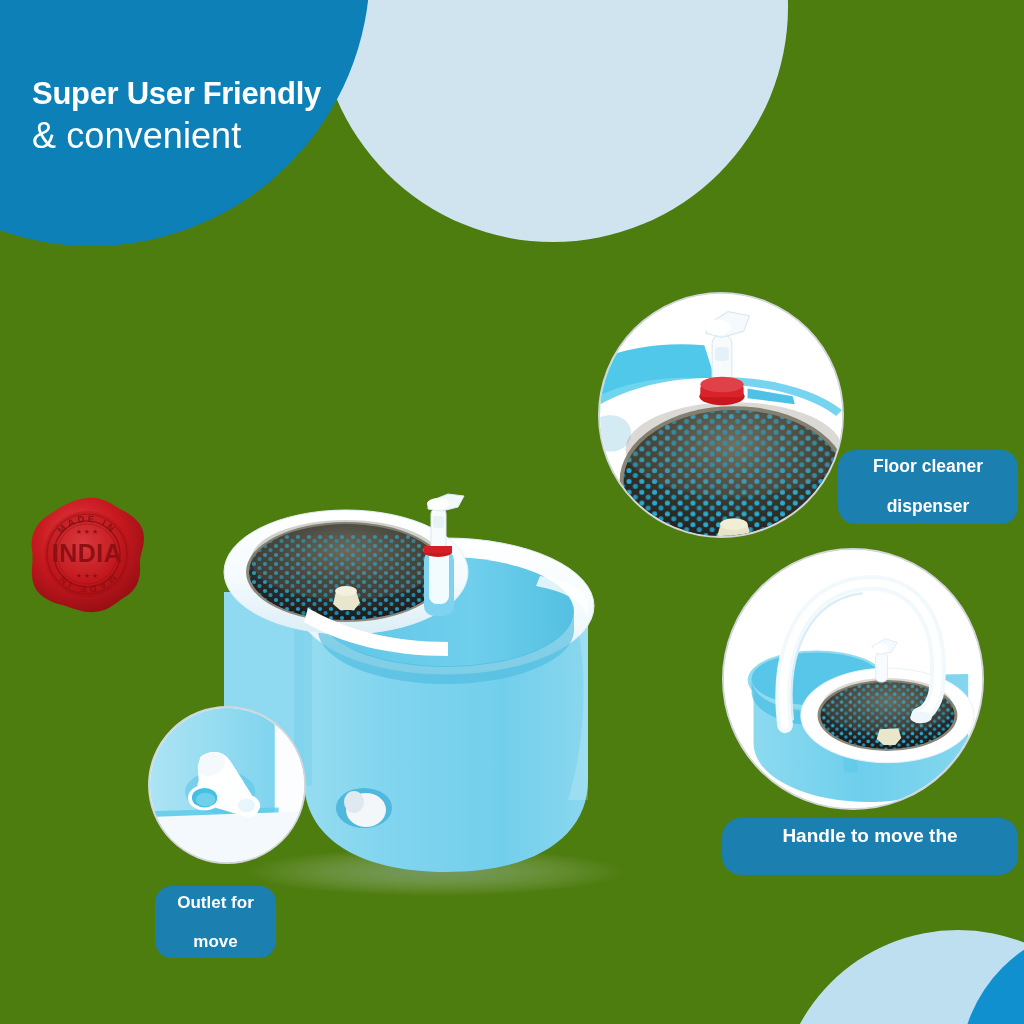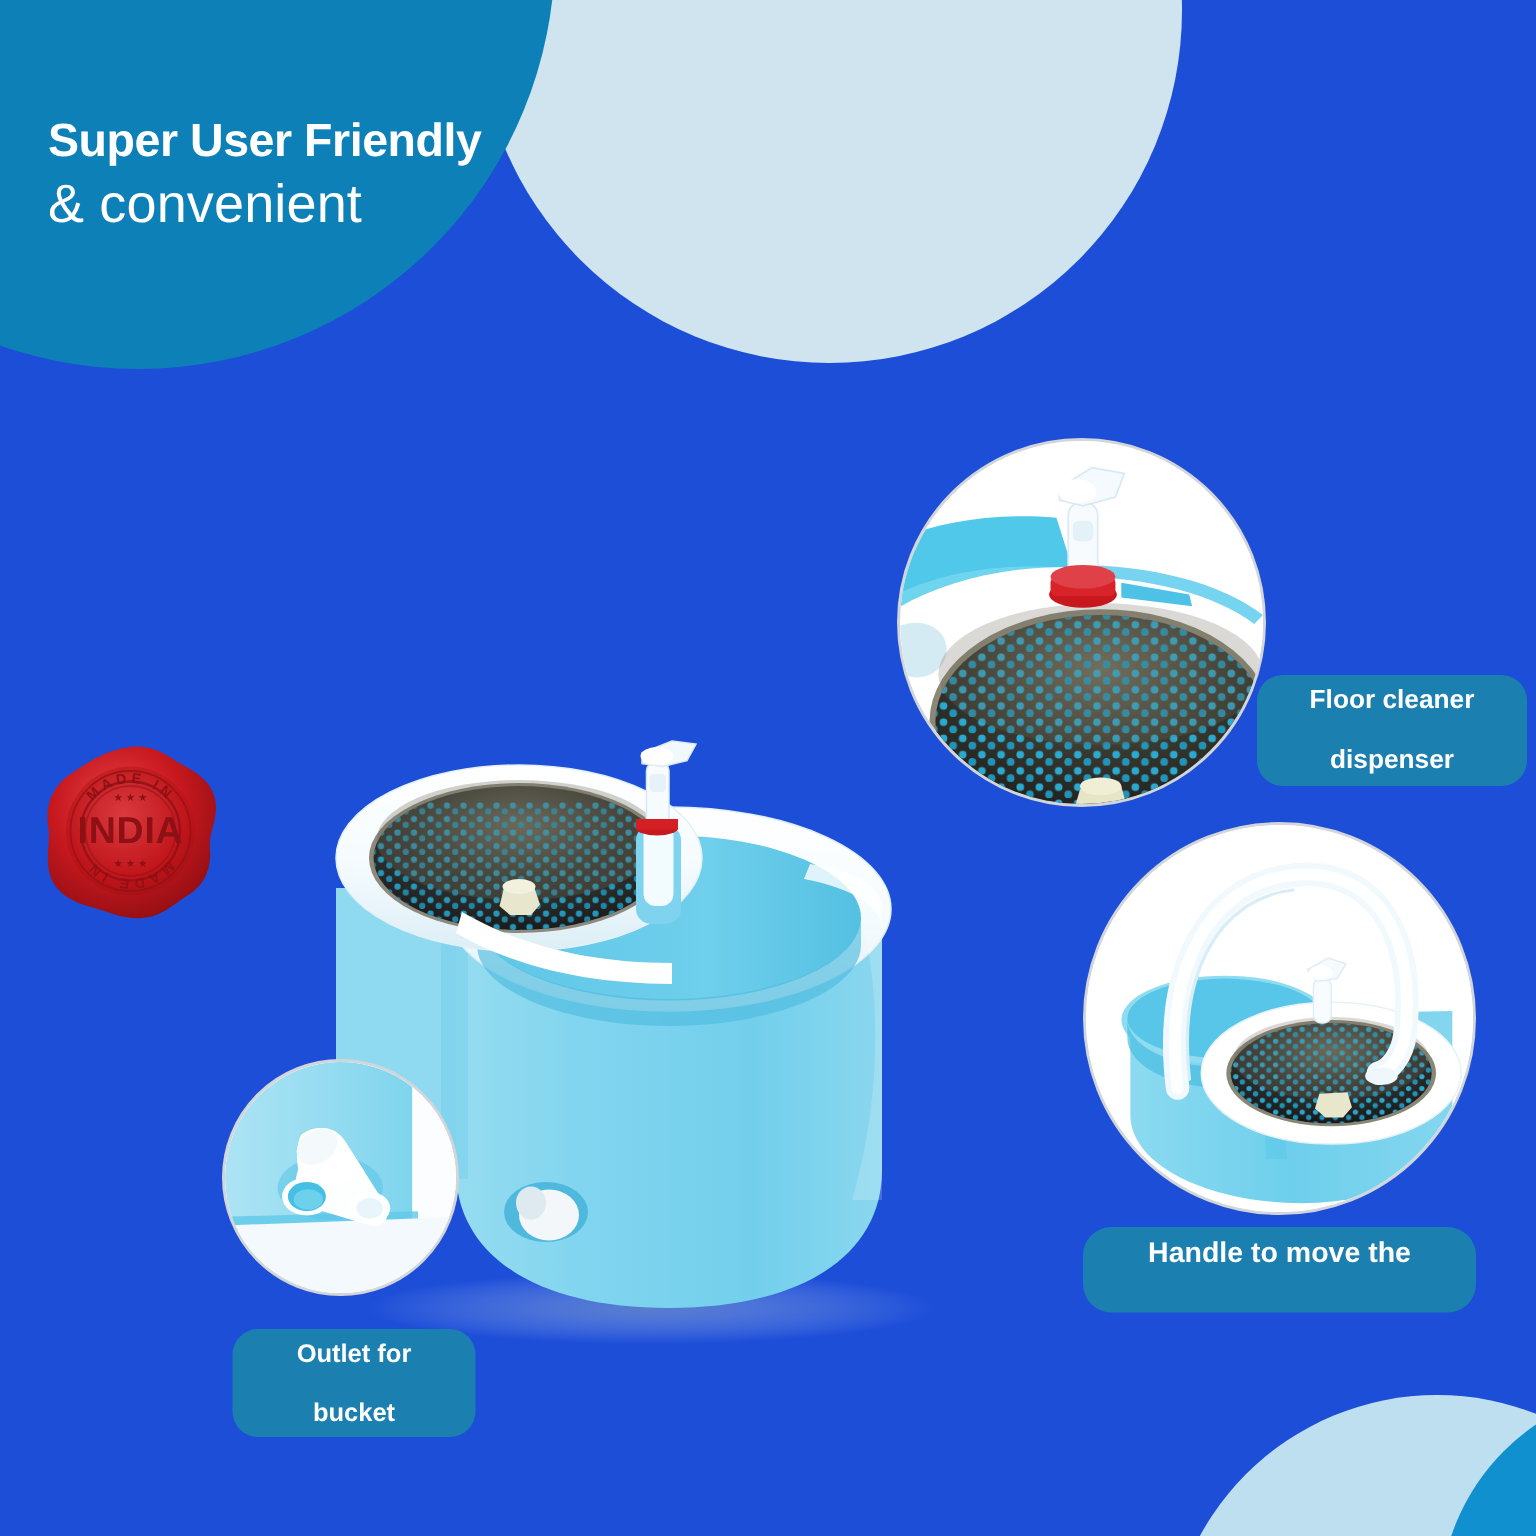--- a/index.html
+++ b/index.html
@@ -5,21 +5,21 @@
   * { margin:0; padding:0; box-sizing:border-box; }
   html,body {
     width:1024px; height:1024px;
     background:#ffffff;
     font-family:"Liberation Sans", sans-serif;
     overflow:hidden;
   }
   #canvas {
     position:relative;
     width:1024px; height:1024px;
-    background:#1d4ed8;
+    background:#4d7c0f;
     overflow:hidden;
   }
 
   
   .blob { position:absolute; border-radius:50%; }
 
   #blob-light-top {
     width:470px; height:470px;
     left:318px; top:-228px;
     background:#cfe4ef;
@@ -87,22 +87,22 @@
     color:#ffffff;
     border-radius:17px;
     font-weight:bold;
     text-align:center;
     line-height:1.14;
     z-index:8;
     display:flex; align-items:center; justify-content:center;
     padding:7px 14px;
   }
   #badge-dispenser { left:838px; top:450px; width:180px; min-height:52px; font-size:17.5px; }
-  #badge-handle    { left:722px; top:818px; width:262px; min-height:54px; font-size:19px; border-radius:19px; }
-  #badge-outlet    { left:155px; top:886px; width:162px; min-height:49px; font-size:17px; }
+  #badge-handle    { left:722px; top:818px; width:296px; min-height:54px; font-size:19px; border-radius:19px; }
+  #badge-outlet    { left:155px; top:886px; width:121px; min-height:49px; font-size:17px; }
   .badge span { display:block; width:100%; }
 </style>
 </head>
 <body>
 
 <div id="canvas">
 
   <div class="blob" id="blob-light-top"></div>
   <div class="blob" id="blob-dark-top"></div>
   <div class="blob" id="blob-light-bottom"></div>
@@ -395,17 +395,17 @@
 
   <div class="badge" id="badge-handle">
     <span>
       <span>Handle to move the</span><br>
     </span>
   </div>
 
   <div class="badge" id="badge-outlet">
     <span>
       <span>Outlet for</span><br>
-      <span>bucket</span>
+      <span>move</span>
     </span>
   </div>
 
 </div>
 
 </body></html>

